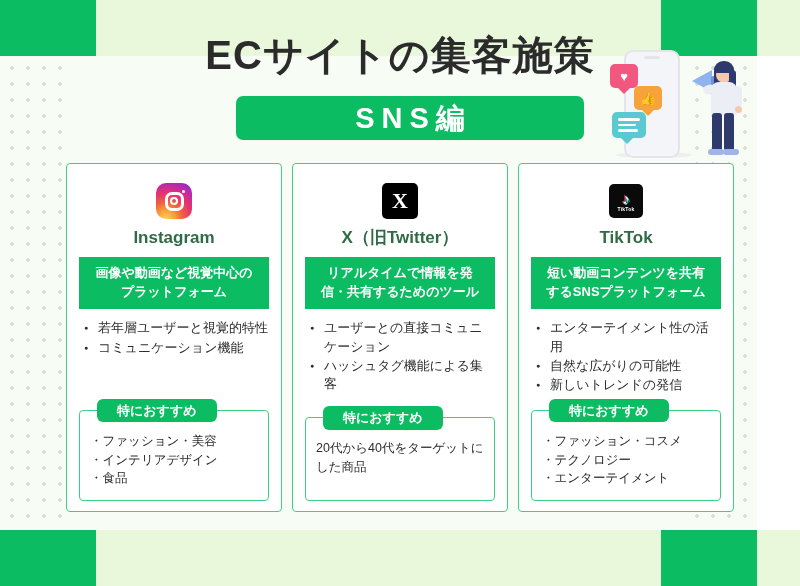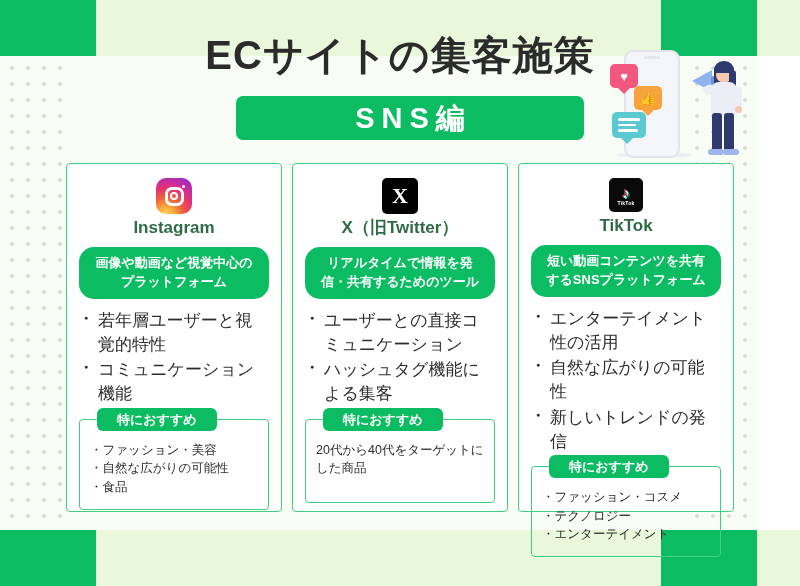--- a/index.html
+++ b/index.html
@@ -162,27 +162,27 @@
   }
   .tt-note{ font-size:15px; color:#fff; line-height:1; margin-bottom:1px;
             text-shadow:-1.2px -1.2px 0 #ff3b5c, 1.2px 1.2px 0 #25f4ee; }
   .tt-word{ font-size:5px; color:#fff; letter-spacing:.2px; line-height:1; font-weight:bold; }
 
   .card-title{
     text-align:center; font-size:17px; font-weight:bold;
     color:#2f6b45; margin:4px 0 9px; line-height:1.2;
   }
   .desc{
-    background:#0cbc63; color:#fff; border-radius:15px;
+    background:#0cbc63; color:#fff; border-radius:0;
     font-size:13px; font-weight:bold; line-height:1.45;
     text-align:center; padding:7px 13px; margin-bottom:10px;
   }
   .bullets{ list-style:none; margin:0 0 0 4px; padding:0; }
   .bullets li{
-    font-size:17px; color:#2d2d2d; line-height:1.42;
+    font-size:13px; color:#2d2d2d; line-height:1.42;
     padding-left:15px; position:relative; margin-bottom:1px;
   }
   .bullets li:before{
     content:"\25CF"; position:absolute; left:1px; top:0;
     font-size:7px; line-height:17px; color:#2d2d2d;
   }
 
   .rec{
     margin-top:auto; position:relative; padding-top:11px;
   }
@@ -276,21 +276,21 @@
       </div>
       <ul class="bullets">
         <li>若年層ユーザーと視覚的特性</li>
         <li>コミュニケーション機能</li>
       </ul>
       <div class="rec">
         <div class="rec-badge">特におすすめ</div>
         <div class="rec-box">
           <ul class="rec-list">
             <li>・ファッション・美容</li>
-            <li>・自然な広がりの可能性</li>
+            <li>・インテリアデザイン</li>
             <li>・食品</li>
           </ul>
         </div>
       </div>
     </div>
 
     <div class="card">
       <div class="logo-wrap">
         <div class="x-logo">X</div>
       </div>

